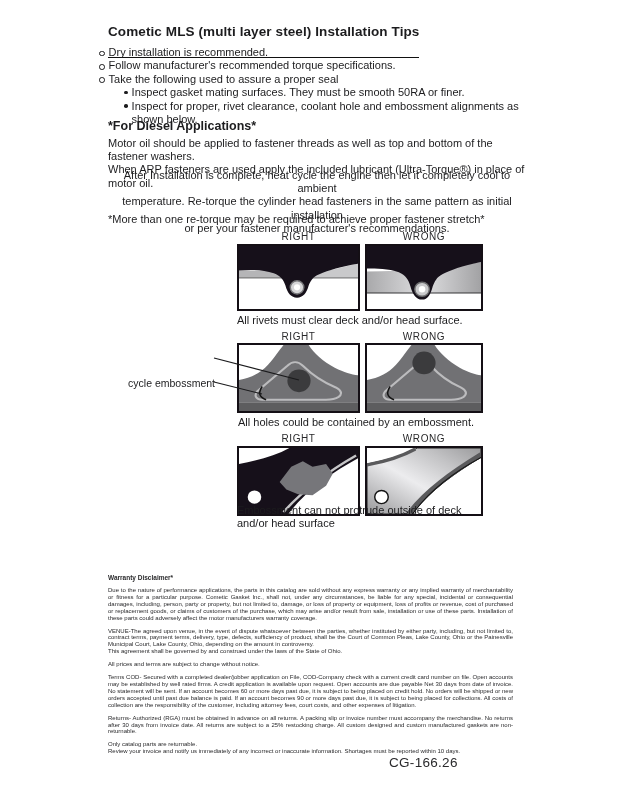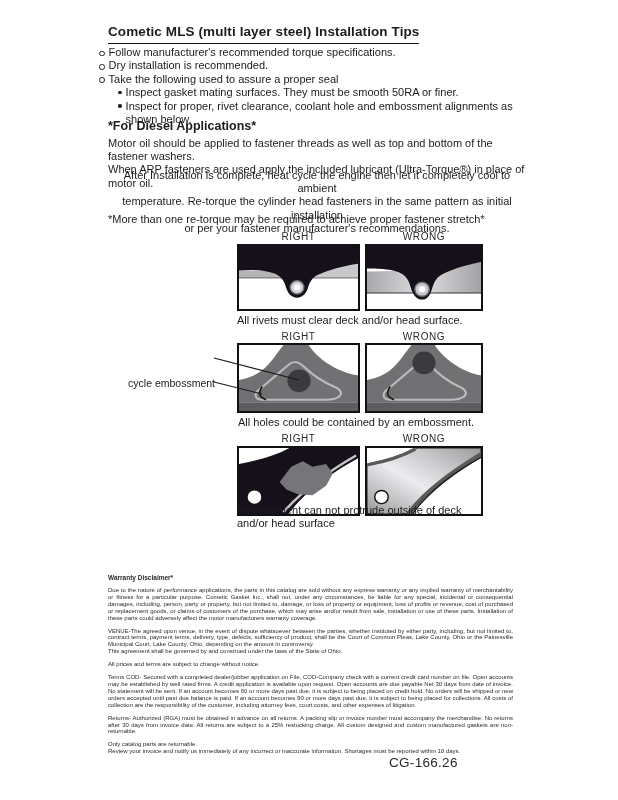--- a/index.html
+++ b/index.html
@@ -4,25 +4,25 @@
 <style>
   html,body{margin:0;padding:0;background:#e8e8e8;}
   .page{
     position:relative;width:618px;height:800px;margin:0 auto;background:#ffffff;
     font-family:"Liberation Sans","DejaVu Sans",sans-serif;color:#1c1c1e;overflow:hidden;
   }
   .abs{position:absolute;}
   .pre{white-space:pre-line;}
 
   .title{left:108px;top:24px;font-size:13.5px;font-weight:bold;
-    border-bottom:1.6px solid #111;padding-bottom:4px;letter-spacing:.1px;}
+    border-bottom:1.6px solid #111;padding-bottom:18px;letter-spacing:.1px;}
 
   .bullets{left:99px;top:46px;width:440px;font-size:11px;}
   .b-row{display:flex;align-items:flex-start;line-height:13.4px;}
-  .b-row.sub{margin-left:19px;}
+  .b-row.sub{margin-left:25px;}
   .mk{flex:0 0 auto;width:3.6px;height:3.6px;border-radius:50%;margin:4.6px 4px 0 0;}
   .mk-o{border:1px solid #1c1c1e;}
   .mk-f{background:#1c1c1e;}
 
   .diesel-h{left:108px;top:119px;font-size:12.5px;font-weight:bold;}
   .para{left:108px;top:0;width:418px;font-size:11px;line-height:13.2px;}
   .p1{top:137px;} .p2{top:169px;text-align:center;} .note{left:108px;top:213px;font-size:11px;}
 
   .dlabel{top:0;font-size:10px;letter-spacing:.6px;color:#29292b;text-align:center;}
   .panel{box-sizing:border-box;border:2px solid #140f15;background:#fff;}
@@ -40,25 +40,25 @@
 </head>
 <body>
 
 <div class="page">
 
   <div class="abs title">Cometic MLS (multi layer steel) Installation Tips</div>
 
   <div class="abs bullets">
     <div class="b-row">
       <span class="mk mk-o"></span>
-      <span>Follow manufacturer's recommended torque specifications.</span>
+      <span>Dry installation is recommended.</span>
     </div>
     <div class="b-row">
       <span class="mk mk-o"></span>
-      <span>Dry installation is recommended.</span>
+      <span>Follow manufacturer's recommended torque specifications.</span>
     </div>
     <div class="b-row">
       <span class="mk mk-o"></span>
       <span>Take the following used to assure a proper seal</span>
     </div>
     <div class="b-row sub">
       <span class="mk mk-f"></span>
       <span>Inspect gasket mating surfaces.  They must be smooth 50RA or finer.</span>
     </div>
     <div class="b-row sub">

